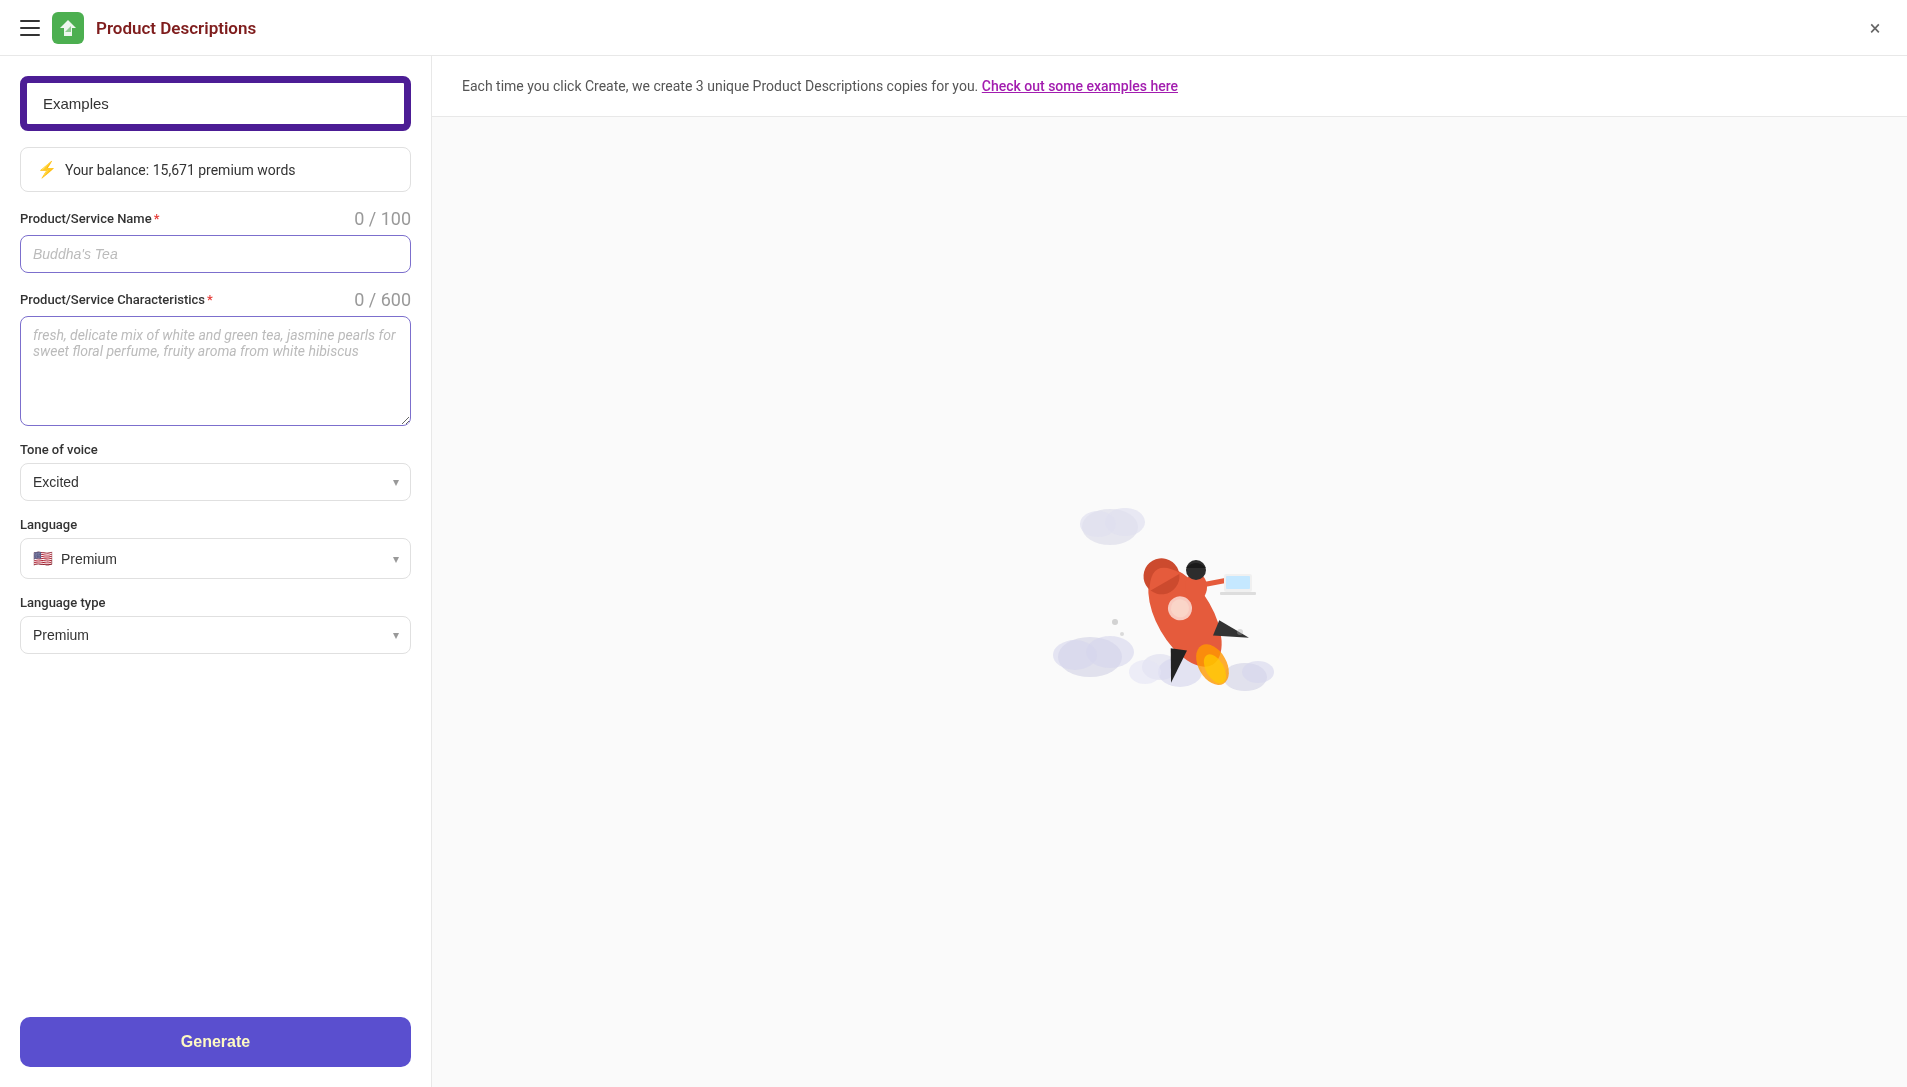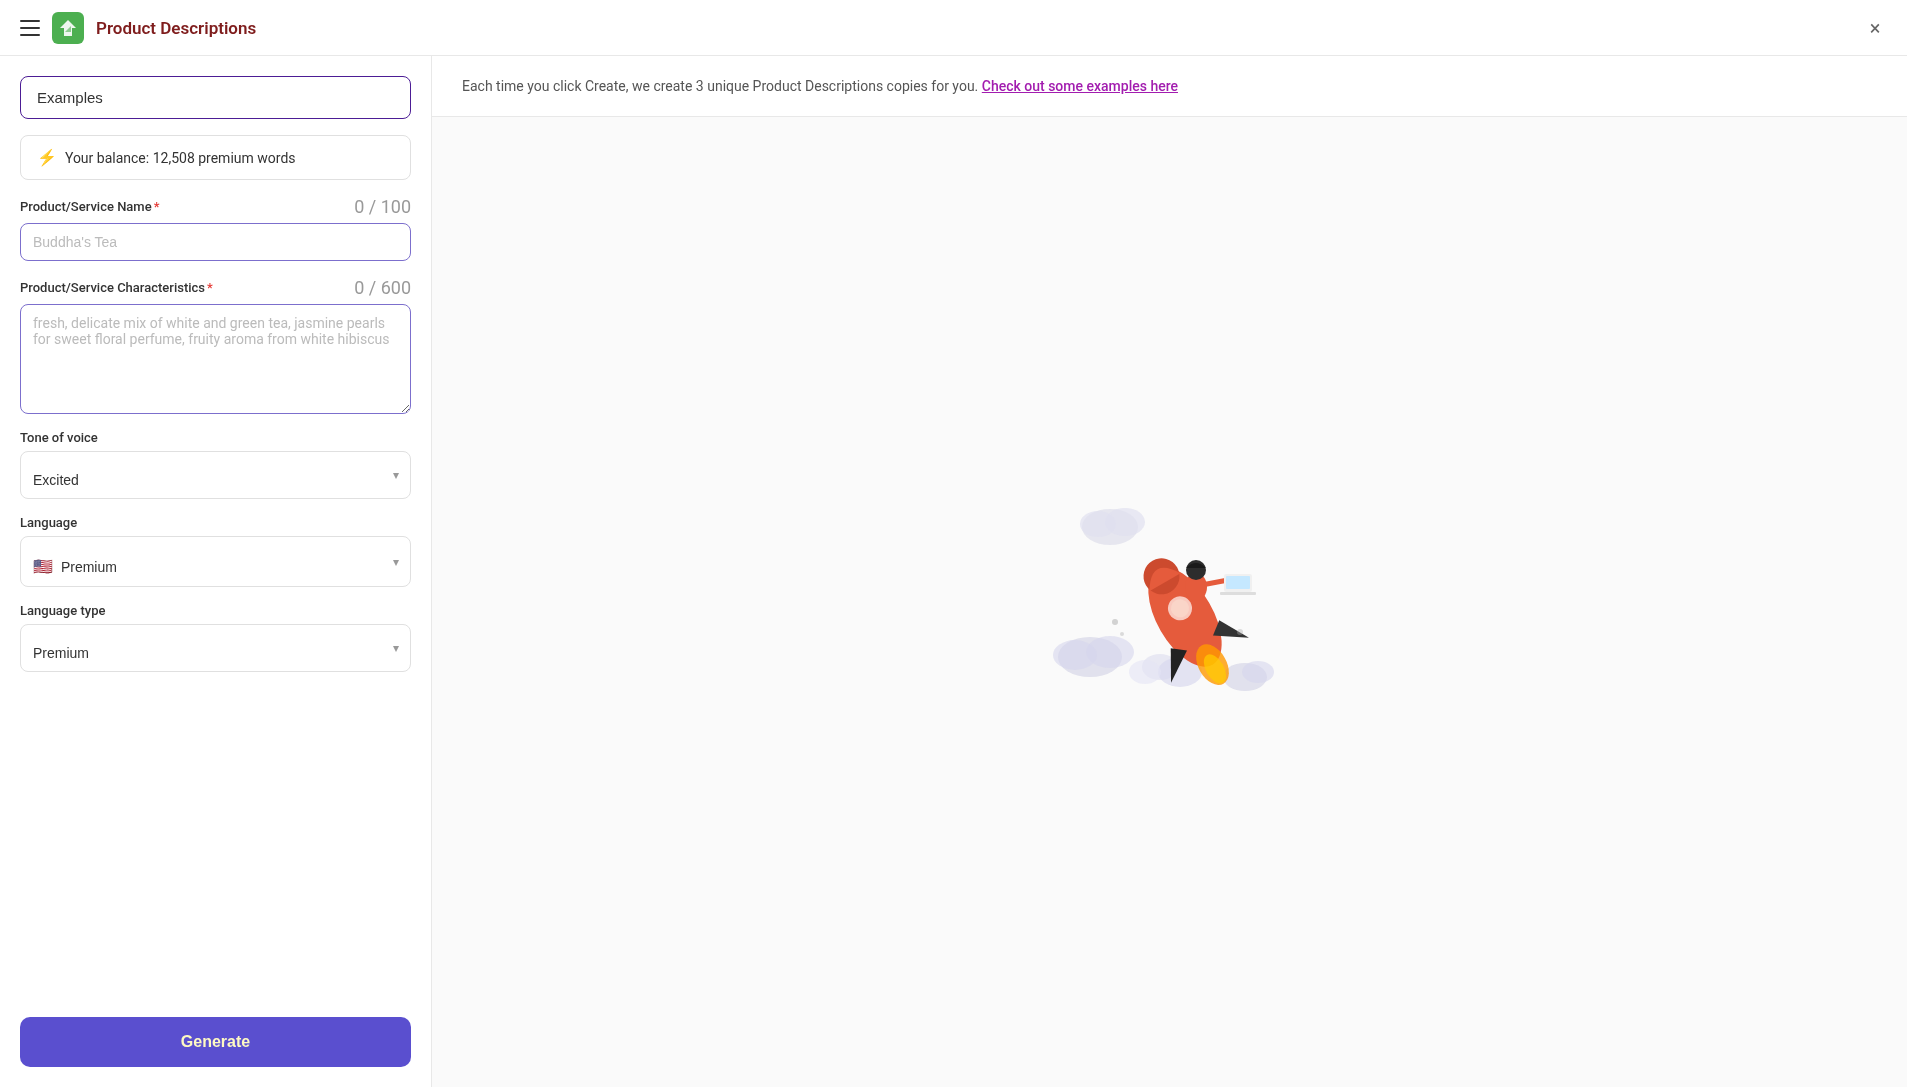--- a/index.html
+++ b/index.html
@@ -77,21 +77,21 @@
       padding: 20px 20px 20px 20px;
       display: flex;
       flex-direction: column;
       gap: 16px;
       overflow-y: auto;
     }
 
     .examples-btn {
       width: 100%;
       padding: 12px 16px;
-      border: 1px solid #4c1d95;
+      border: 7px solid #4c1d95;
       border-radius: 8px;
       background: #fff;
       font-size: 15px;
       color: #333;
       text-align: left;
       cursor: pointer;
     }
 
     .balance-box {
       display: flex;
@@ -136,37 +136,38 @@
     }
     .text-input {
       width: 100%;
       padding: 10px 12px;
       border: 1.5px solid #7c6fcd;
       border-radius: 8px;
       font-size: 14px;
       color: #333;
       outline: none;
       background: #fff;
+      font-style: italic;
     }
     .text-input::placeholder {
       color: #bbb;
     }
     textarea.text-input {
       resize: vertical;
       min-height: 110px;
       font-family: inherit;
     }
 
     .select-wrapper {
       position: relative;
       width: 100%;
     }
     .select-btn {
       width: 100%;
-      padding: 20px 36px 10px 12px;
+      padding: 10px 36px 10px 12px;
       border: 1px solid #e0e0e0;
       border-radius: 8px;
       background: #fff;
       font-size: 14px;
       color: #333;
       text-align: left;
       cursor: pointer;
       display: flex;
       align-items: center;
       gap: 8px;
@@ -263,21 +264,21 @@
 </div>
 
 <div class="main-layout">
 
   <div class="left-panel">
 
     <button class="examples-btn">Examples</button>
 
     <div class="balance-box">
       <span class="lightning-icon">⚡</span>
-      <span class="balance-text">Your balance: 12,508 premium words</span>
+      <span class="balance-text">Your balance: 15,671 premium words</span>
     </div>
 
     <div class="field-group">
       <div class="field-label-row">
         <label class="field-label">
           <span>Product/Service Name</span><span class="required">*</span>
         </label>
         <span class="field-counter">0 / 100</span>
       </div>
       <input type="text" class="text-input" placeholder="Buddha's Tea" style="">

